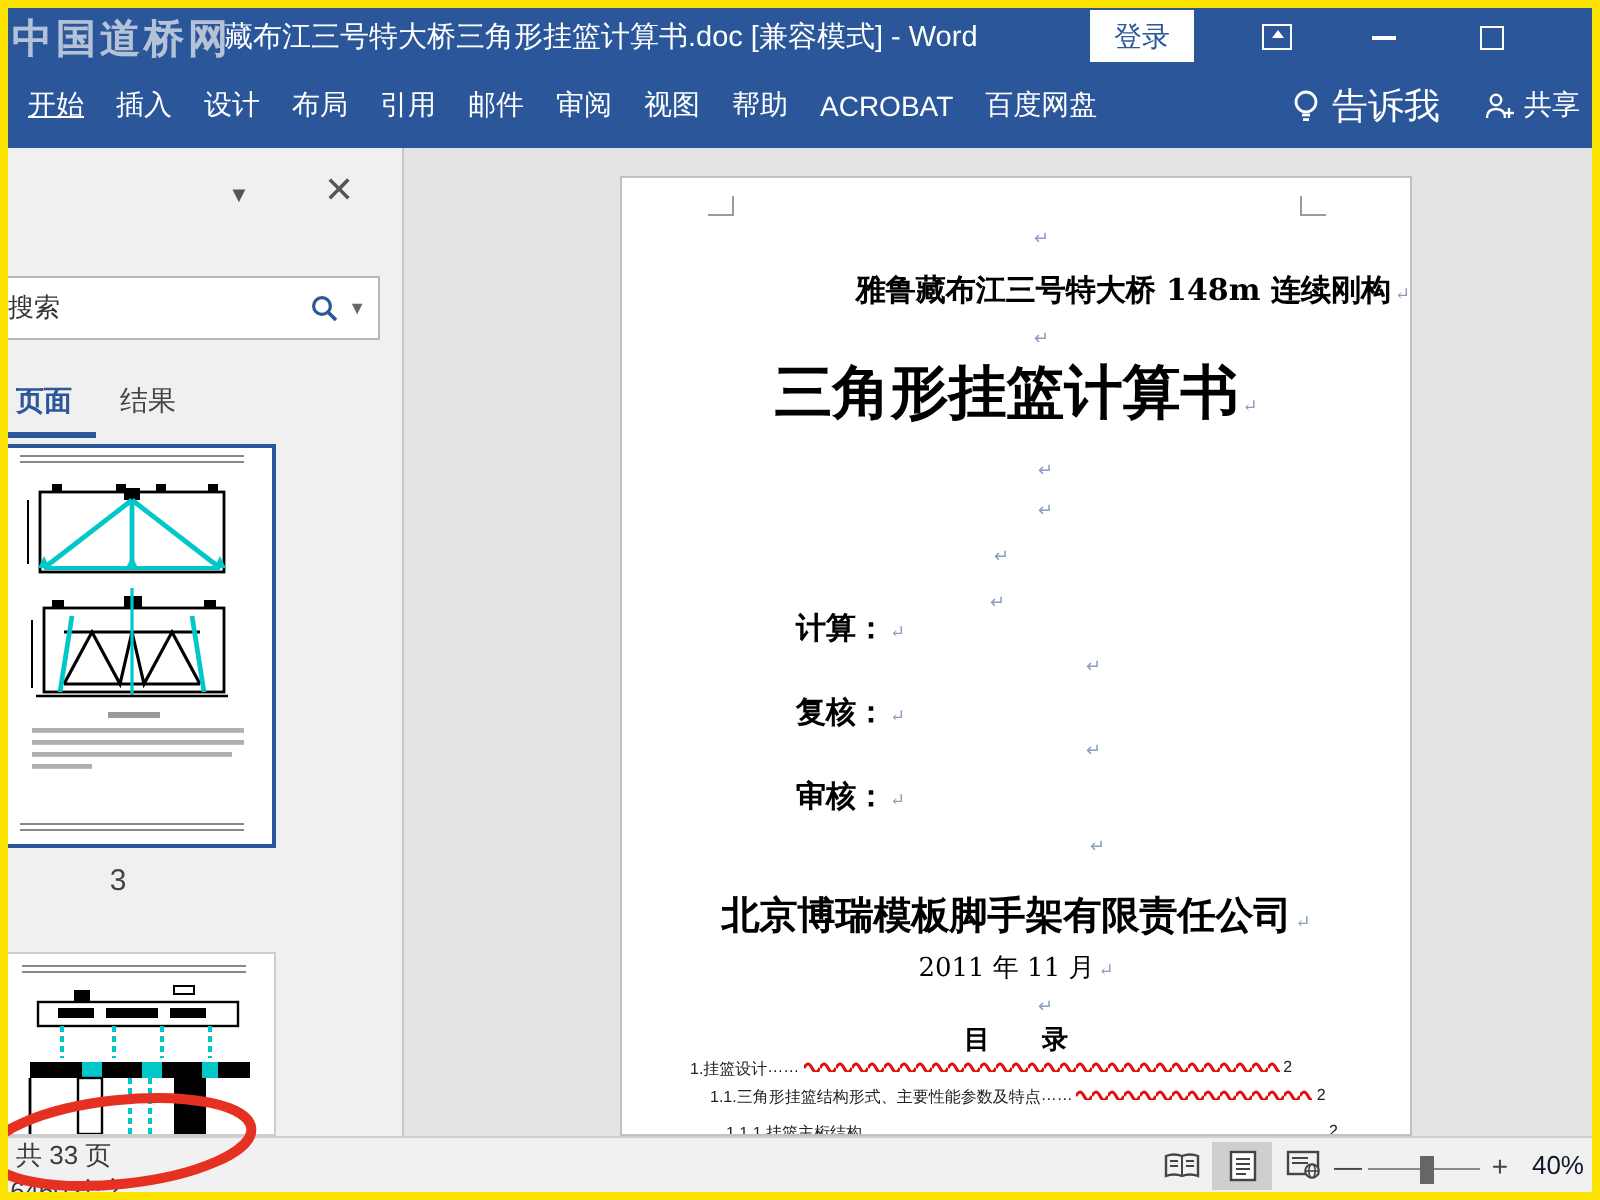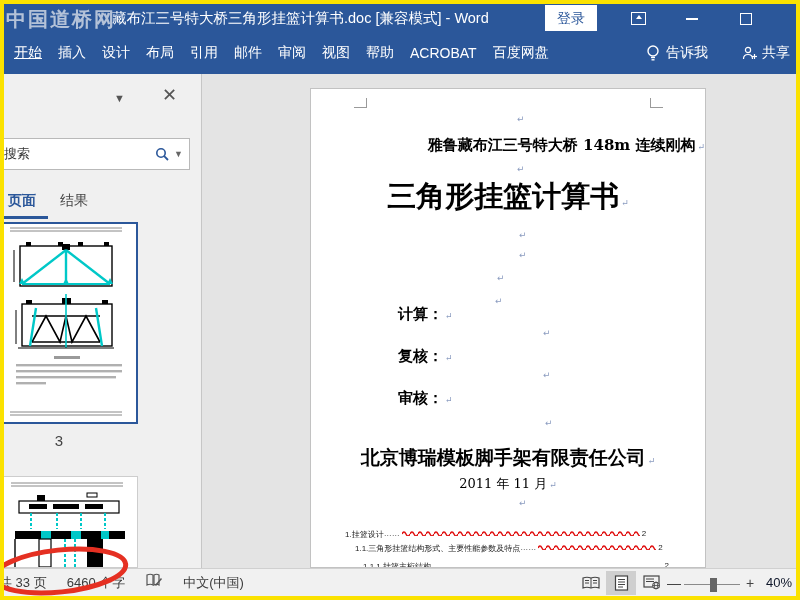--- a/index.html
+++ b/index.html
@@ -13,21 +13,21 @@
   .login-btn { position:absolute; left:541px; top:1px; width:52px; height:26px; background:#fff; color:#2B579A; font-size:14px; border:none; text-align:center; line-height:26px; cursor:default; }
   .win-ico { position:absolute; top:6px; width:24px; height:17px; display:flex; align-items:center; justify-content:center; }
   .ribbonopts-box { width:15px; height:13px; border:1.5px solid #fff; position:relative; }
   .ribbonopts-box:after { content:""; position:absolute; left:4px; top:2px; width:0; height:0; border-left:3px solid transparent; border-right:3px solid transparent; border-bottom:4px solid #fff; }
   .min-line { width:12px; height:2px; background:#fff; }
   .max-box { width:12px; height:12px; border:1.5px solid #fff; }
   
   .tabrow { position:absolute; left:0; top:28px; right:0; height:42px; display:flex; align-items:center; }
   .rtab { color:#fff; font-size:14px; padding:0 8px; white-space:nowrap; cursor:default; }
   .rtab:first-child { margin-left:2px;text-decoration:underline; }
-  .tellme { position:absolute; left:642px; top:0; height:42px; display:flex; align-items:center; gap:6px; color:#fff; font-size:14px; }
+  .tellme { position:absolute; left:642px; top:0; height:42px; display:flex; align-items:center; gap:6px; color:#fff; font-size:18px; }
   .share { position:absolute; left:738px; top:0; height:42px; width:58px; display:flex; align-items:center; gap:4px; color:#fff; font-size:14px; overflow:hidden; }
 
   
   .navpane { position:absolute; left:0; top:70px; width:198px; bottom:28px; background:#F0F0F0; border-right:1px solid #C6C6C6; overflow:hidden; }
   .nav-caret { position:absolute; left:110px; top:18px; color:#555; font-size:11px; }
   .nav-close { position:absolute; left:158px; top:12px; color:#555; font-size:18px; line-height:18px; }
   .searchbox { position:absolute; left:-6px; top:64px; width:192px; height:32px; background:#fff; border:1px solid #B9B9B9; display:flex; align-items:center; }
   .searchbox .stext { font-size:13px; color:#333; padding-left:5px; flex:1; }
   .search-dd { color:#666; font-size:9px; margin:0 6px 0 4px; }
   .nav-tabs { position:absolute; left:-8px; top:114px; display:flex; }
@@ -50,21 +50,21 @@
   .fld { position:absolute; left:87px; font-weight:bold; font-size:15px; color:#000; font-family:"DejaVu Serif","Liberation Serif",serif; }
   .doc-co { position:absolute; left:0; top:356px; width:100%; text-align:center; font-weight:bold; font-size:19px; color:#000; font-family:"DejaVu Serif","Liberation Serif",serif; }
   .doc-date { position:absolute; left:0; top:386px; width:100%; text-align:center; font-size:13px; color:#000; font-family:"DejaVu Serif","Liberation Serif",serif; }
   .toc-title { position:absolute; left:0; top:422px; width:100%; text-align:center; font-weight:bold; font-size:13px; color:#000; font-family:"DejaVu Serif","Liberation Serif",serif; }
   .toc-row { position:absolute; height:12px; display:flex; font-size:8px; color:#222; white-space:nowrap; }
   .toc-row .wave { margin:0 2px 1px 2px; }
   .inline-mark { color:#8b9cc0; font-size:9px; font-weight:normal; margin-left:2px; }
 
   
   .statusbar { position:absolute; left:0; right:0; bottom:0; height:28px; background:#F1F1F1; border-top:1px solid #D0D0D0; font-size:13px; color:#3b3b3b; }
-  .sb-left { position:absolute; left:0; top:0; height:27px; display:flex; align-items:center; }
+  .sb-left { position:absolute; left:0; top:0; height:27px; display:flex; align-items:center;flex-direction:column; }
   .sb-item { margin-right:20px; white-space:nowrap; }
   .pgcount { margin-left:-5px; }
   .sb-right { position:absolute; right:4px; top:0; height:27px; display:flex; align-items:center; }
   .viewbtn { width:30px; height:24px; display:flex; align-items:center; justify-content:center; }
   .viewbtn.active { background:#CFCFCF; }
   .zoom-minus,.zoom-plus { color:#444; font-size:14px; width:16px; text-align:center; }
   .slider { position:relative; width:56px; height:24px; margin:0 2px; }
   .slider .track { position:absolute; left:0; right:0; top:13px; height:1px; background:#8a8a8a; }
   .slider .tick { position:absolute; left:50%; top:9px; width:1px; height:9px; background:#8a8a8a; }
   .slider .knob { position:absolute; left:26px; top:7px; width:7px; height:14px; background:#666; }
@@ -233,20 +233,21 @@
       <div class="fld" style="top:216px;"><span>计算：</span><span class="inline-mark">↵</span></div>
       <span class="pmark" style="left:232px;top:240px;">↵</span>
       <div class="fld" style="top:258px;"><span>复核：</span><span class="inline-mark">↵</span></div>
       <span class="pmark" style="left:232px;top:282px;">↵</span>
       <div class="fld" style="top:300px;"><span>审核：</span><span class="inline-mark">↵</span></div>
       <span class="pmark" style="left:234px;top:330px;">↵</span>
 
       <div class="doc-co"><span>北京博瑞模板脚手架有限责任公司</span><span class="inline-mark">↵</span></div>
       <div class="doc-date"><span>2011 年 11 月</span><span class="inline-mark">↵</span></div>
       <span class="pmark" style="left:208px;top:410px;">↵</span>
+      <div class="toc-title">目　　录</div>
 
       <div class="toc-row" style="left:34px;top:440px;width:324px;">
         <span>1.挂篮设计</span>
         <span>……</span>
         <svg class="wave" width="238" height="7">
           <defs>
               <pattern id="wv1" width="8" height="7" patternUnits="userSpaceOnUse">
                 <path d="M0 5 Q2 1 4 5 Q6 9 8 5" fill="none" stroke="#E01010" stroke-width="1.5"></path>
               </pattern>
             </defs>

